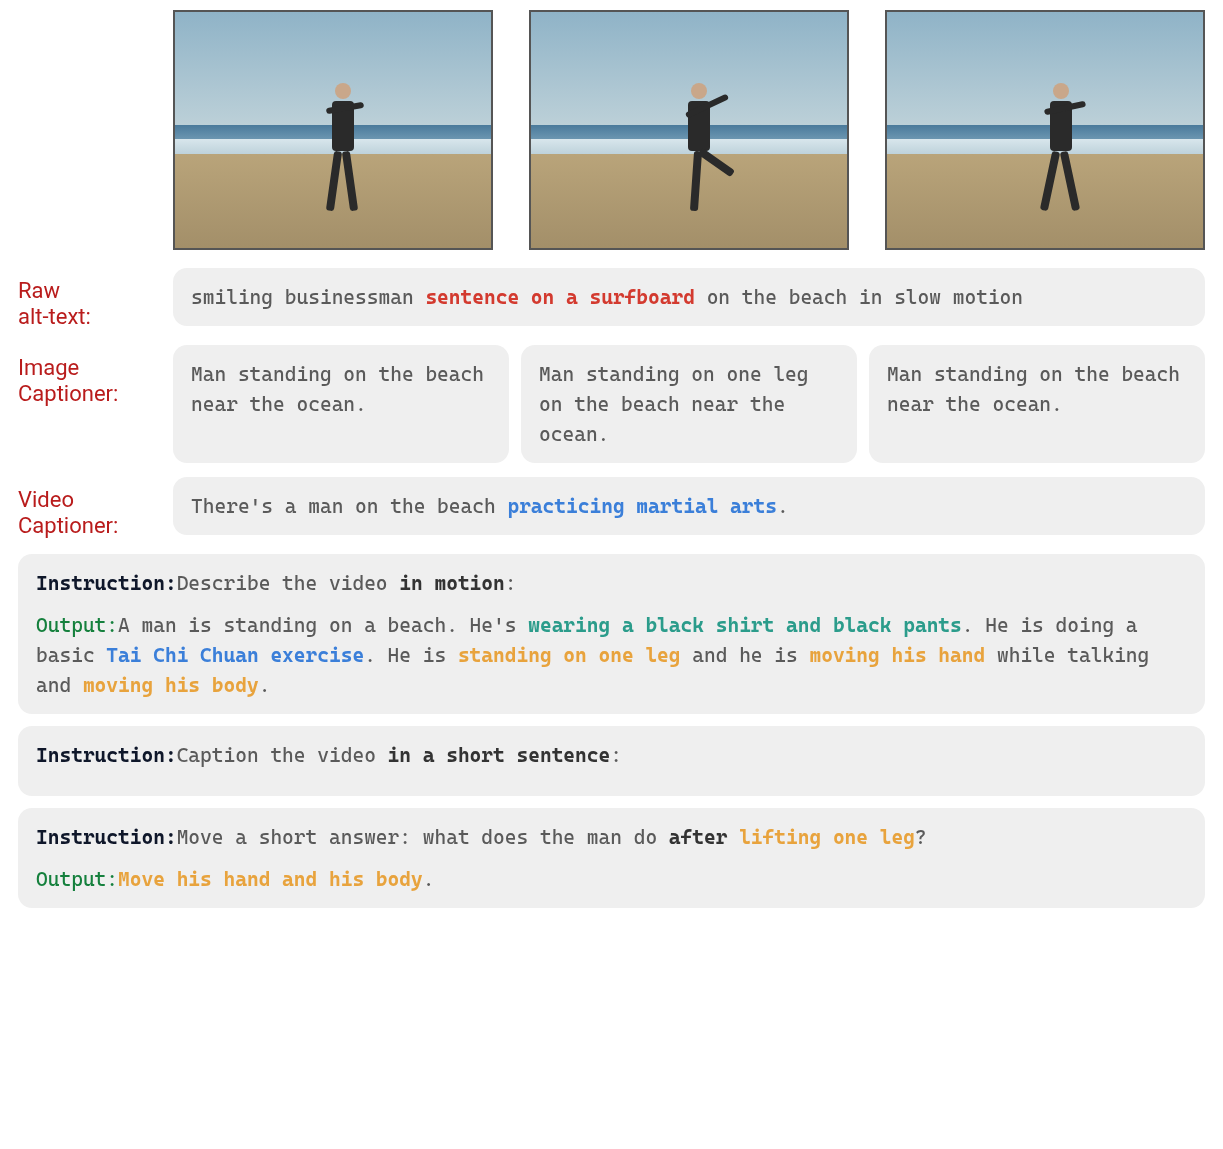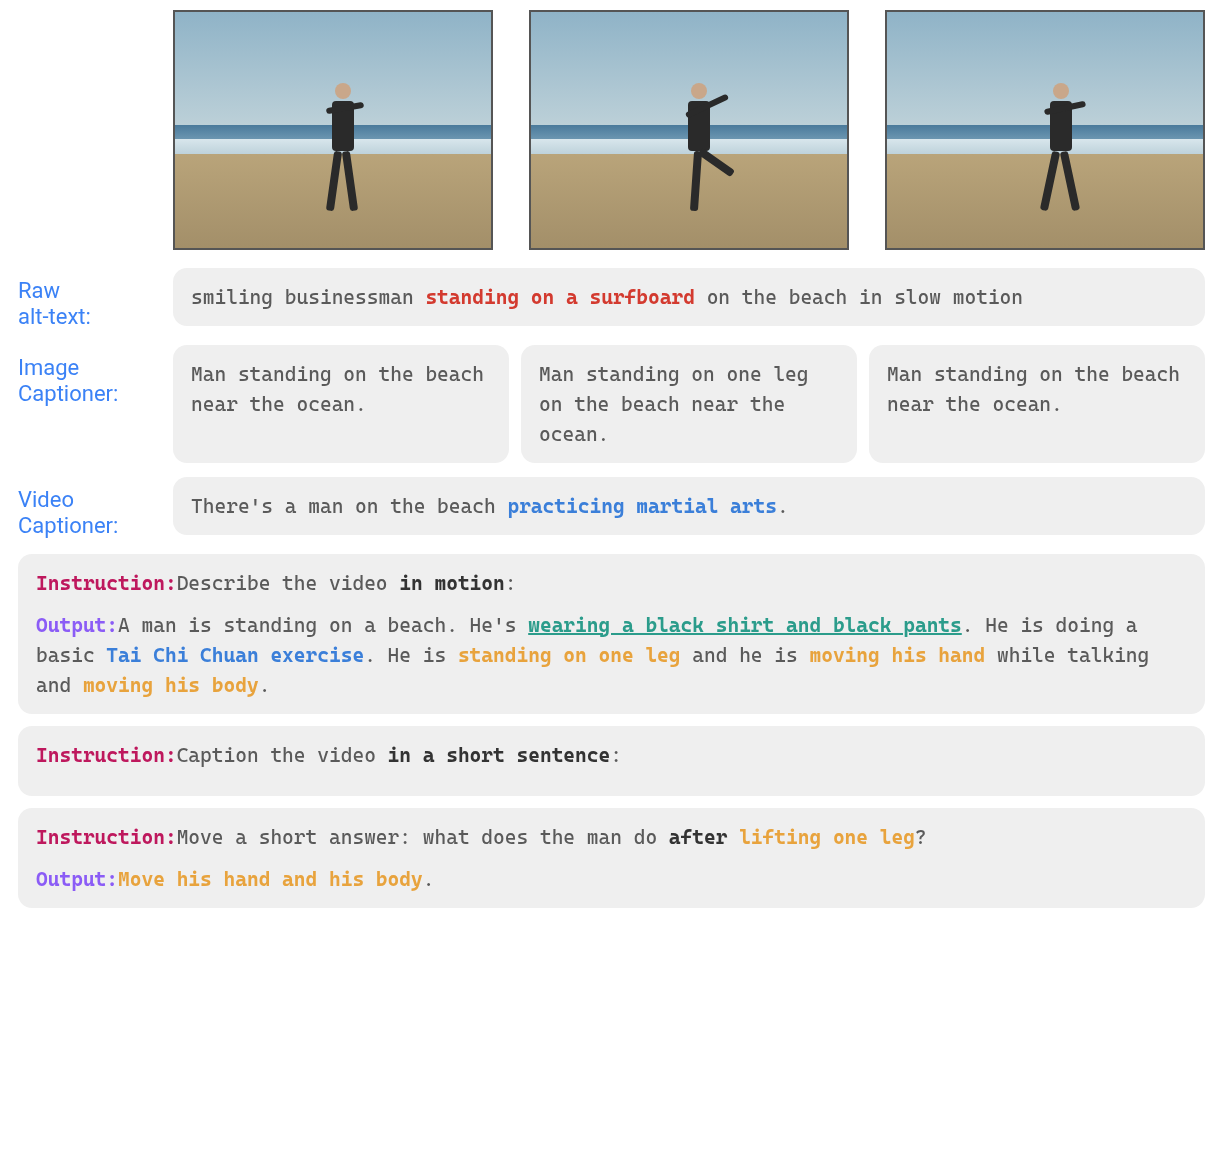--- a/index.html
+++ b/index.html
@@ -43,21 +43,21 @@
   .row {
     display: flex;
     align-items: flex-start;
     margin-bottom: 14px;
   }
   .label {
     width: 155px;
     flex-shrink: 0;
     font-family: -apple-system, "Segoe UI", Roboto, "Helvetica Neue", Arial, sans-serif;
     font-size: 22px;
-    color: #3b82f6;
+    color: #b91c1c;
     padding-top: 10px;
     line-height: 1.2;
   }
   .label-our { padding-top: 40px; }
   .bubble-container {
     flex: 1;
     display: flex;
     flex-direction: column;
     gap: 12px;
   }
@@ -69,24 +69,24 @@
     background: #efefef;
     border-radius: 14px;
     padding: 14px 18px;
     line-height: 1.5;
     flex: 1;
   }
   .bubble-wide { width: 100%; }
   .bold { font-weight: 700; color: #333; }
   .red { color: #d33a2f; font-weight: 700; }
   .blue { color: #3b7fd9; font-weight: 700; }
-  .teal { color: #2b9c8b; font-weight: 700; text-decoration: underline; }
+  .teal { color: #2b9c8b; font-weight: 700; }
   .orange { color: #e8a33d; font-weight: 700; }
-  .instr-label { font-weight: 700; color: #be185d; margin-top: 16px; }
-  .output-label { font-weight: 700; color: #8b5cf6; }
+  .instr-label { font-weight: 700; color: #0f172a; margin-top: 16px; }
+  .output-label { font-weight: 400; color: #15803d; }
   .instr-block { margin-bottom: 12px; }
 </style>
 </head>
 <body>
 
 <div class="images-row">
   <div class="video-frame">
     <div class="sky"></div>
       <div class="sea"></div>
       <div class="wave"></div>
@@ -131,21 +131,21 @@
       </div>
     </div>
   </div>
 </div>
 
 <div class="row">
   <div class="label" style="white-space:pre-line">Raw
 alt-text:</div>
   <div class="bubble-container">
     <div class="bubble bubble-wide">
-      <span>smiling businessman </span><span class="red">standing on a surfboard</span><span> on the beach in slow motion</span>
+      <span>smiling businessman </span><span class="red">sentence on a surfboard</span><span> on the beach in slow motion</span>
     </div>
   </div>
 </div>
 
 <div class="row">
   <div class="label" style="white-space:pre-line">Image
 Captioner:</div>
   <div class="bubble-container">
     <div class="bubble-row">
       <div class="bubble">Man standing on the beach near the ocean.</div>

